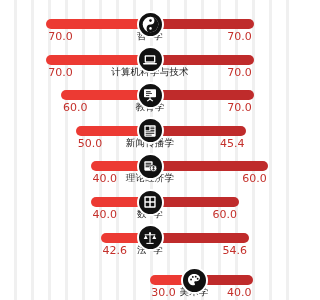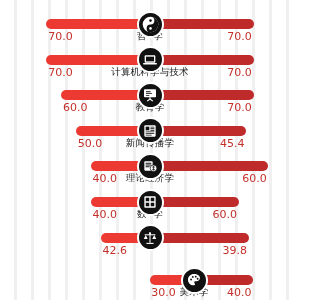--- a/index.html
+++ b/index.html
@@ -232,21 +232,22 @@
           <svg viewBox="0 0 24 24" width="16" height="16">
             <path d="M11.2 3h1.6v16h-1.6z" fill="#fff"></path>
             <path d="M4 6.4h16v1.5H4z" fill="#fff"></path>
             <path d="M6.6 19.3h10.8v1.6H6.6z" fill="#fff"></path>
             <path d="M5.6 7.6 2.6 13.4h6z" fill="#fff"></path>
             <path d="M18.4 7.6l-3 5.8h6z" fill="#fff"></path>
             <circle cx="12" cy="5.2" r="1.5" fill="#fff"></circle>
           </svg>
         </div>
         <div class="val val-left" style="left:114.71600000000001px">42.6</div>
-        <div class="val val-right" style="left:234.716px">39.8</div>
+        <div class="label">法&nbsp;&nbsp;学</div>
+        <div class="val val-right" style="left:234.716px">54.6</div>
       </div>
       <div class="row" style="top: 263px; margin-left: 44px;">
         <div class="bar-track">
           <div class="bar-half bar-left" style="width:44.4px"></div>
           <div class="bar-half bar-right" style="width:59.2px"></div>
         </div>
         <div class="icon-badge">
           <svg viewBox="0 0 24 24" width="16" height="16">
             <path d="M12 3C6.8 3 3 6.8 3 11.6c0 4.6 3.6 8.4 8.2 8.4 1.5 0 2.3-.8 2.3-1.8 0-.6-.3-1-.6-1.4-.3-.4-.5-.7-.5-1.2 0-.9.8-1.6 1.8-1.6h1.5c2.9 0 5.3-2.3 5.3-5.2C21 5.9 17.2 3 12 3z" fill="#fff"></path>
             <circle cx="7.6" cy="11.2" r="1.4" fill="#111"></circle>

